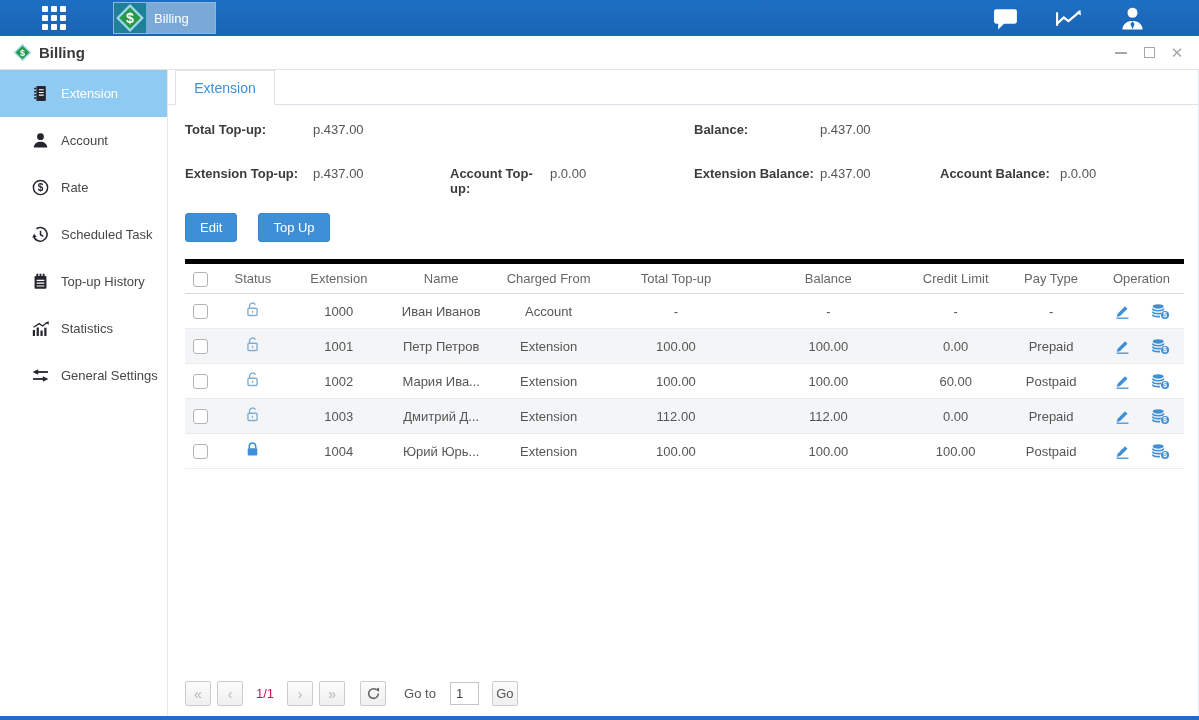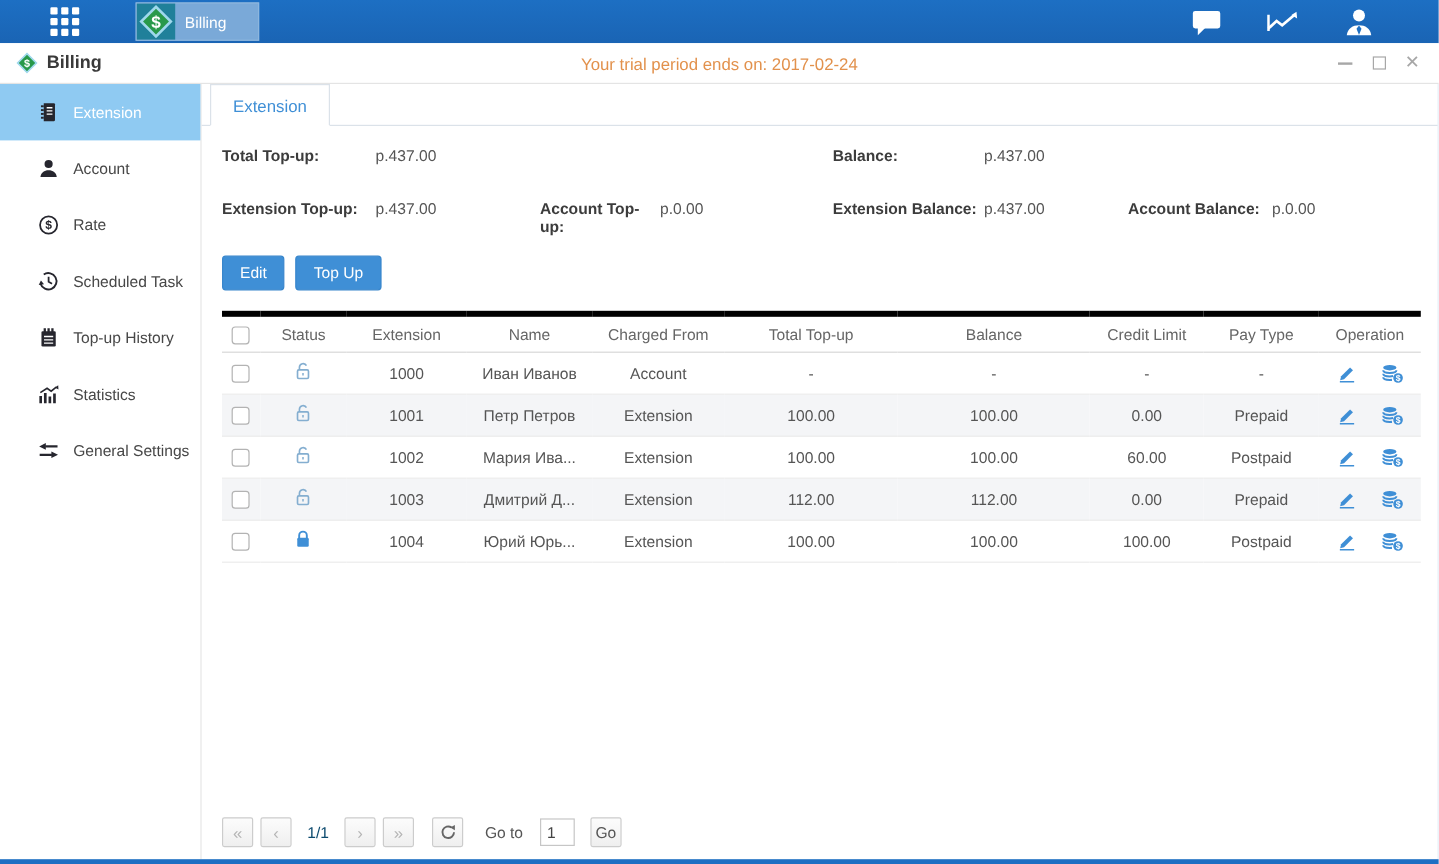--- a/index.html
+++ b/index.html
@@ -60,21 +60,21 @@
 
   
   .summary { padding:17px 17px 0; display:grid; grid-template-columns:265px 244px 246px 1fr;
     row-gap:29px; font-size:13px; }
   .pair { display:flex; align-items:baseline; }
   .pair .lbl { font-weight:bold; color:#3c3c3c; flex:0 0 auto; }
   .pair .val { color:#555; }
   .w128 .lbl { width:128px; } .w100 .lbl { width:100px; } .w126 .lbl { width:126px; } .w120 .lbl { width:120px; }
 
   
-  .btnrow { padding:17px 17px 0; display:flex; gap:9px; }
+  .btnrow { padding:17px 17px 0; display:flex; gap:21px; }
   .btn { background:var(--accent,#3f8fd6); border:1px solid #3886cc; color:#fff; font-size:13px;
     height:29px; padding:0 14px; border-radius:3px; cursor:pointer;
     font-family:"Liberation Sans", sans-serif; }
 
   
   .tablewrap { padding:17px 14px 0 17px; }
   table { width:100%; border-collapse:collapse; table-layout:fixed; }
   thead tr { border-top:5px solid #000000; border-bottom:1px solid #d8d8d8; }
   th { height:32px; font-weight:normal; font-size:13px; color:#666; text-align:center; }
   tbody tr { border-bottom:1px solid #ececec; }
@@ -92,21 +92,21 @@
   .op-icon svg { width:100%; height:100%; }
 
   
   .pagination { margin-top:auto; flex:0 0 auto; padding:8px 14px 10px 17px; display:flex;
     align-items:center; }
   .pag-left { display:flex; align-items:center; gap:6px; }
   .pgbtn { min-width:26px; height:25px; border:1px solid #cccccc; border-radius:2px;
     background:linear-gradient(180deg,#fcfcfc,#efefef); color:#b5b5b5; font-size:14px;
     display:flex; align-items:center; justify-content:center; cursor:pointer;
     font-family:"Liberation Sans", sans-serif; }
-  .pgind { font-size:13px; color:#0c4a6e; margin:0 7px; }
+  .pgind { font-size:13px; color:#be185d; margin:0 7px; }
   .pgbtn.refresh { margin-left:9px; }
   .pgbtn.refresh svg { width:13px; height:13px; }
   .goto-lbl { font-size:13px; color:#555; margin-left:12px; }
   .goto-input { width:29px; height:23px; border:1px solid #c6c6c6; font-size:13px; color:#444;
     text-align:left; padding-left:5px; margin-left:8px; font-family:"Liberation Sans", sans-serif; }
   .pgbtn.go { color:#555; font-size:13px; margin-left:7px; }
   .pag-right { margin-left:auto; display:flex; align-items:center; gap:10px; }
   .displaying { font-size:13px; color:#3c3c3c; }
   .select { width:52px; height:24px; border:1px solid #c6c6c6; border-radius:2px; background:#fff;
     display:flex; align-items:center; padding:0 7px; cursor:pointer; }
@@ -169,21 +169,20 @@
   <div class="titlebar">
     <div class="title-left">
       <span style="display:inline-flex;width:19px;height:19px;">
           <svg viewBox="0 0 22 22" width="100%" height="100%">
             <rect x="4.6" y="4.6" width="12.8" height="12.8" transform="rotate(45 11 11)" fill="#28994a" stroke="#9fd8ec" stroke-width="1.6"></rect>
             <text x="11" y="14.8" text-anchor="middle" font-size="10.5" font-weight="bold" fill="#fff" font-family="Liberation Sans,sans-serif">$</text>
           </svg>
         </span>
       <span class="title-text">Billing</span>
     </div>
-    <div class="trial">Your trial period ends on: 2017-02-24</div>
     <div class="win-controls">
       <span class="win-btn win-min">
           <i></i>
         </span>
       <span class="win-btn win-max">
           <i></i>
         </span>
       <span class="win-btn win-close">✕</span>
     </div>
   </div>

